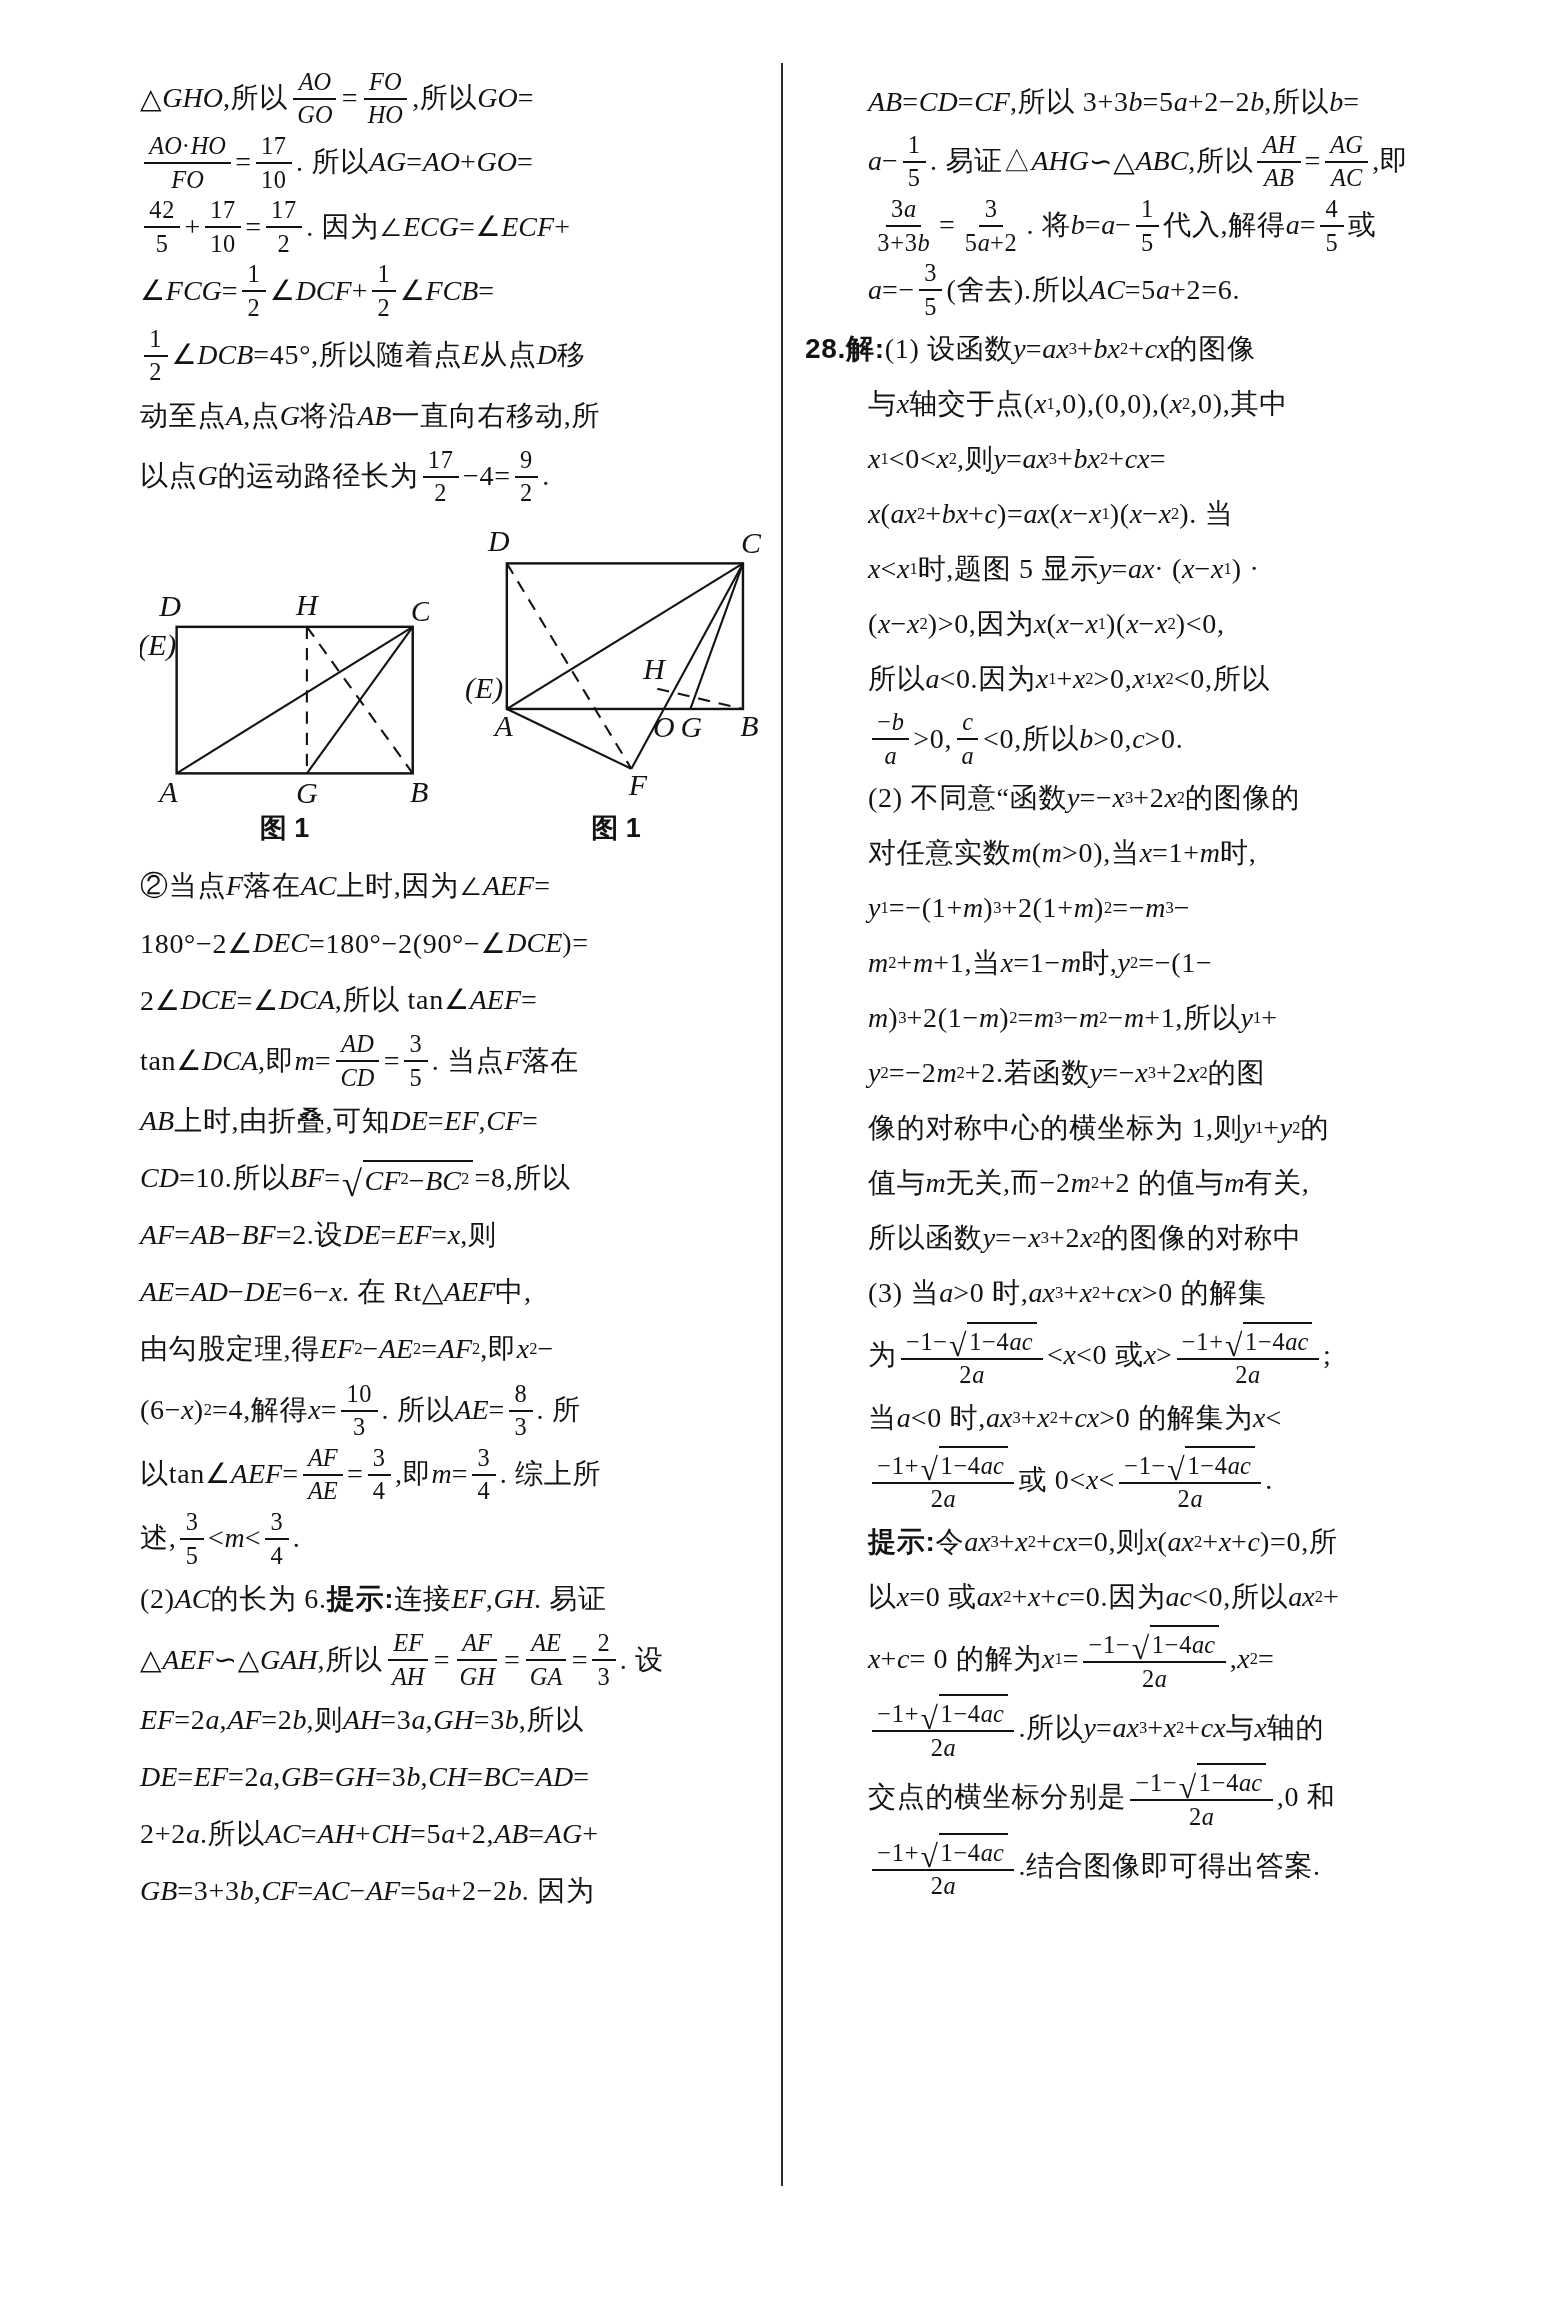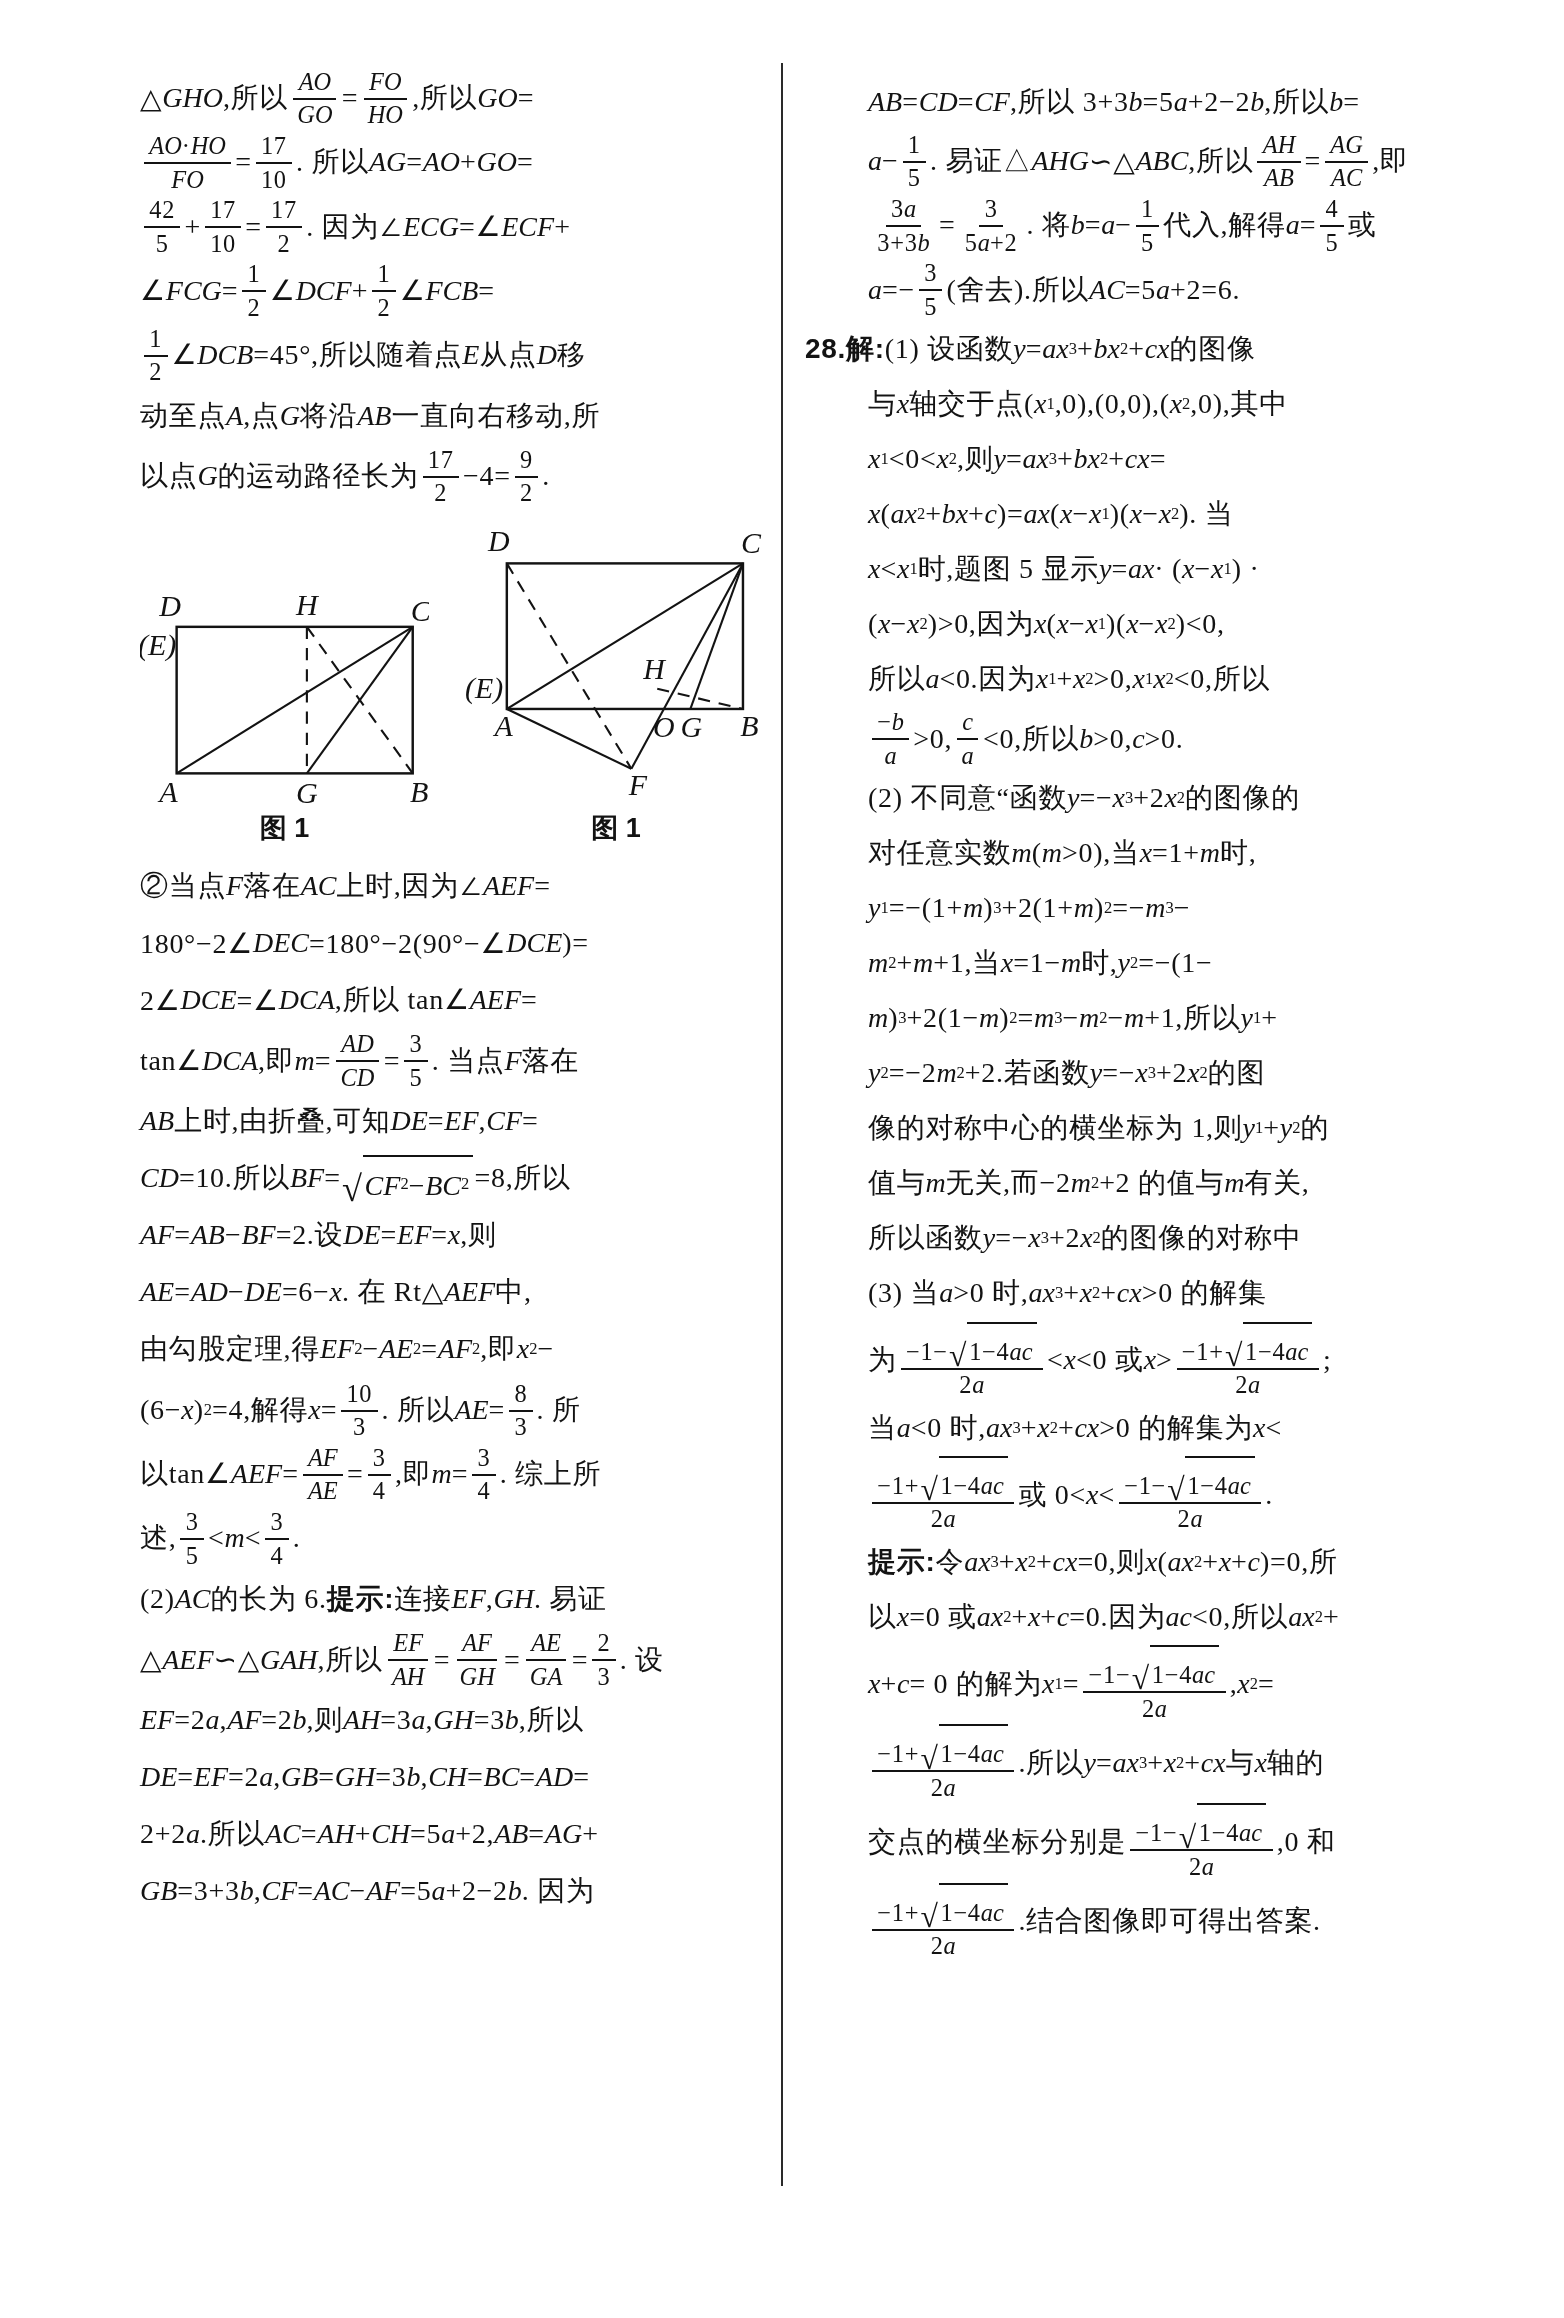--- a/index.html
+++ b/index.html
@@ -22,21 +22,21 @@
   sup{font-size:16.5px;line-height:0;vertical-align:6px;letter-spacing:0;}
   sub{font-size:16.5px;line-height:0;vertical-align:-5.3px;letter-spacing:0;}
 
   .fr{display:inline-flex;flex-direction:column;align-items:center;justify-content:center;
       font-size:24.4px;line-height:1.22;margin:0 4px;vertical-align:middle;}
   .fn{border-bottom:2px solid #131313;padding:0.7px 5.3px 1.3px;display:inline-flex;align-items:flex-end;}
   .fd{padding:0.7px 5.3px 0;display:inline-flex;align-items:flex-start;}
 
   .sq{display:inline-flex;align-items:flex-end;margin:0 1.3px;}
   .rad{font-size:1.3em;line-height:0.8;transform:translateY(2px);}
-  .sqc{border-top:2px solid #131313;padding:13px 4px 0 2px;}
+  .sqc{border-top:2px solid #131313;padding:3px 4px 0 2px;}
 
   .figures{display:flex;justify-content:space-between;align-items:flex-end;margin:18.4px 0 12px 0;}
   figure{margin:0;text-align:center;}
   figcaption{font-weight:bold;font-size:27px;font-family:"Liberation Sans","DejaVu Sans",sans-serif;margin-top:2px;}
   svg .edge{stroke:#131313;stroke-width:3;fill:none;}
   svg .thin{stroke:#131313;stroke-width:2.6;fill:none;}
   svg .dash{stroke:#131313;stroke-width:2.6;fill:none;stroke-dasharray:15 11;}
   svg text.lbl{font-size:37px;font-style:italic;font-family:"Liberation Serif","DejaVu Serif",serif;fill:#131313;}
 
   .footer{position:absolute;left:0;right:0;top:2209px;display:flex;justify-content:center;align-items:center;gap:38px;}

